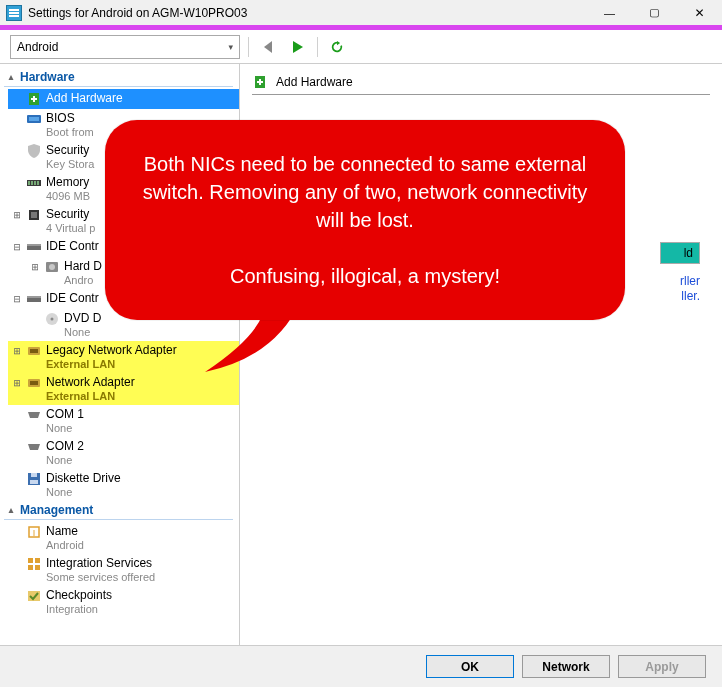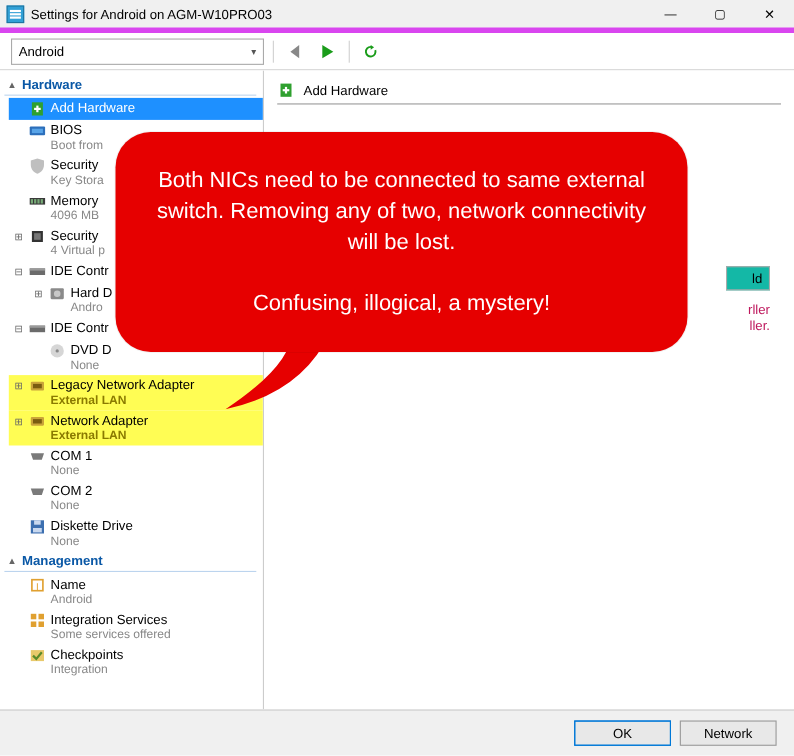--- a/index.html
+++ b/index.html
@@ -115,39 +115,39 @@
     border-bottom:1px solid #999;
     padding-bottom:4px;
     margin-bottom:14px;
   }
   .rp-header .hdr-icon { width:16px;height:16px;display:flex;align-items:center;justify-content:center; }
   .rp-header span:last-child { font-weight:normal; font-size:12px; }
 
   
   .hidden-text {
     position:absolute;
-    color:#be185d; font-size:12px;
+    color:#1d4ed8; font-size:12px;
     z-index:0;
   }
   .hidden-btn {
     position:absolute;
     z-index:0;
     height:22px;
     border:1px solid #aaa;
     background:#14b8a6;
     font-size:12px;
     display:flex;align-items:center;justify-content:flex-end;
     padding:0 6px;
   }
 
   
   .button-bar {
     height:42px; border-top:1px solid #ccc;
     display:flex; align-items:center; justify-content:flex-end;
-    gap:8px; padding-right:16px; background:#f0f0f0;
+    gap:8px; padding-right:16px; background:#f0f0f0;font-weight:bold;
   }
   .btn { width:88px;height:23px;border:1px solid #999;background:#e8e8e8;display:flex;align-items:center;justify-content:center;font-size:12px; }
   .btn.default { border:1px solid #0078d7; outline:1px solid #0078d7; outline-offset:-1px; }
   .btn.disabled { color:#9a9a9a; }
 
   
   .callout-wrap {
     position:absolute;
     left:105px; top:120px;
     width:584px; height:235px;
@@ -484,20 +484,23 @@
   </div>
 </div>
 
 <div class="button-bar">
   <div class="btn default">
       <span>OK</span>
     </div>
   <div class="btn">
       <span>Network</span>
     </div>
+  <div class="btn disabled">
+      <span>Apply</span>
+    </div>
 </div>
 
 <div class="callout-wrap">
   <div class="callout">
     <div>
       <span>Both NICs need to be connected to same external switch. Removing any of two, network connectivity will be lost.</span><br><br>
       <span>Confusing, illogical, a mystery!</span>
     </div>
   </div>
   <div class="callout-tail">

